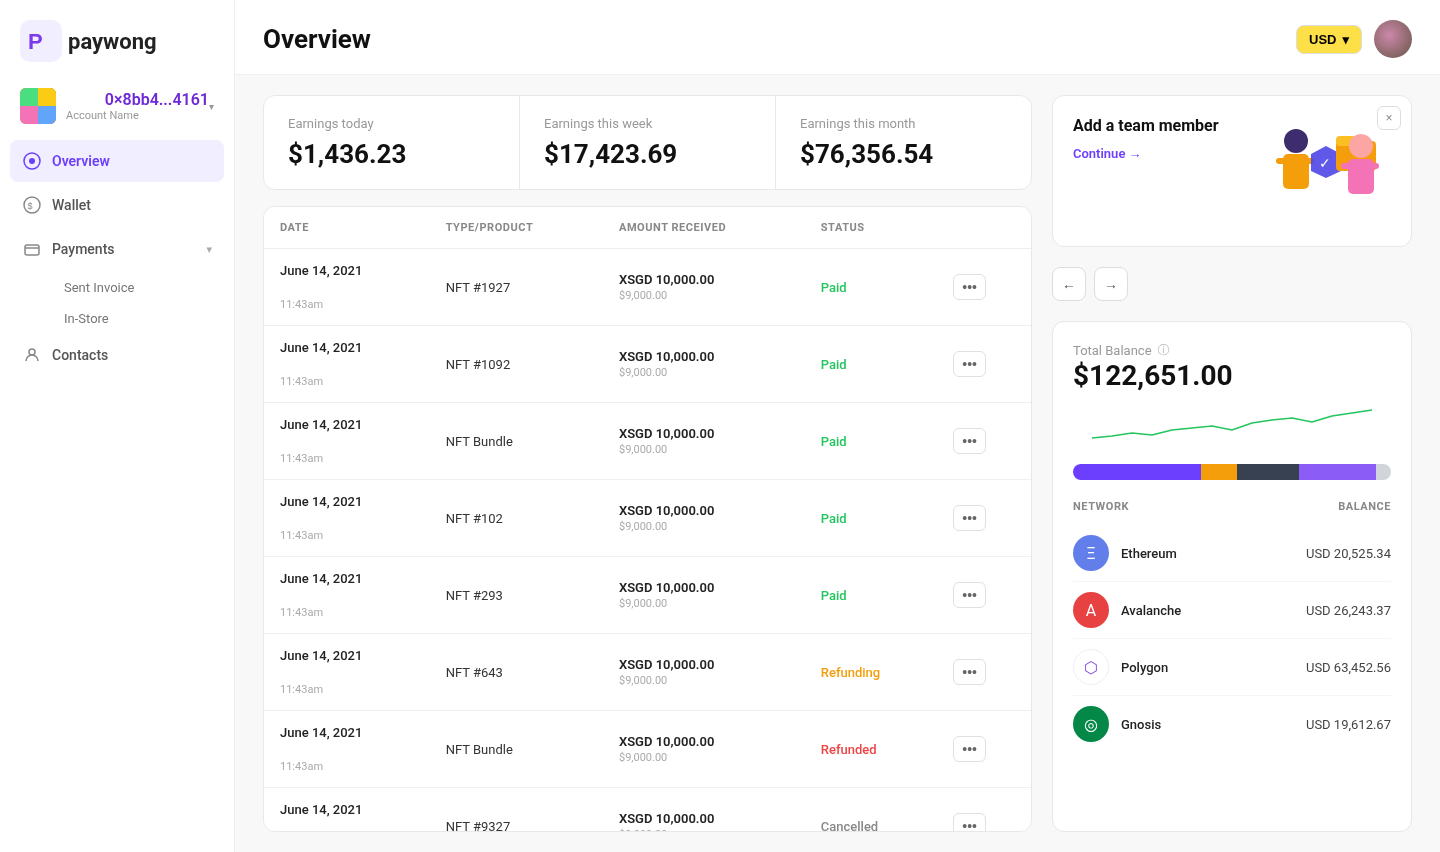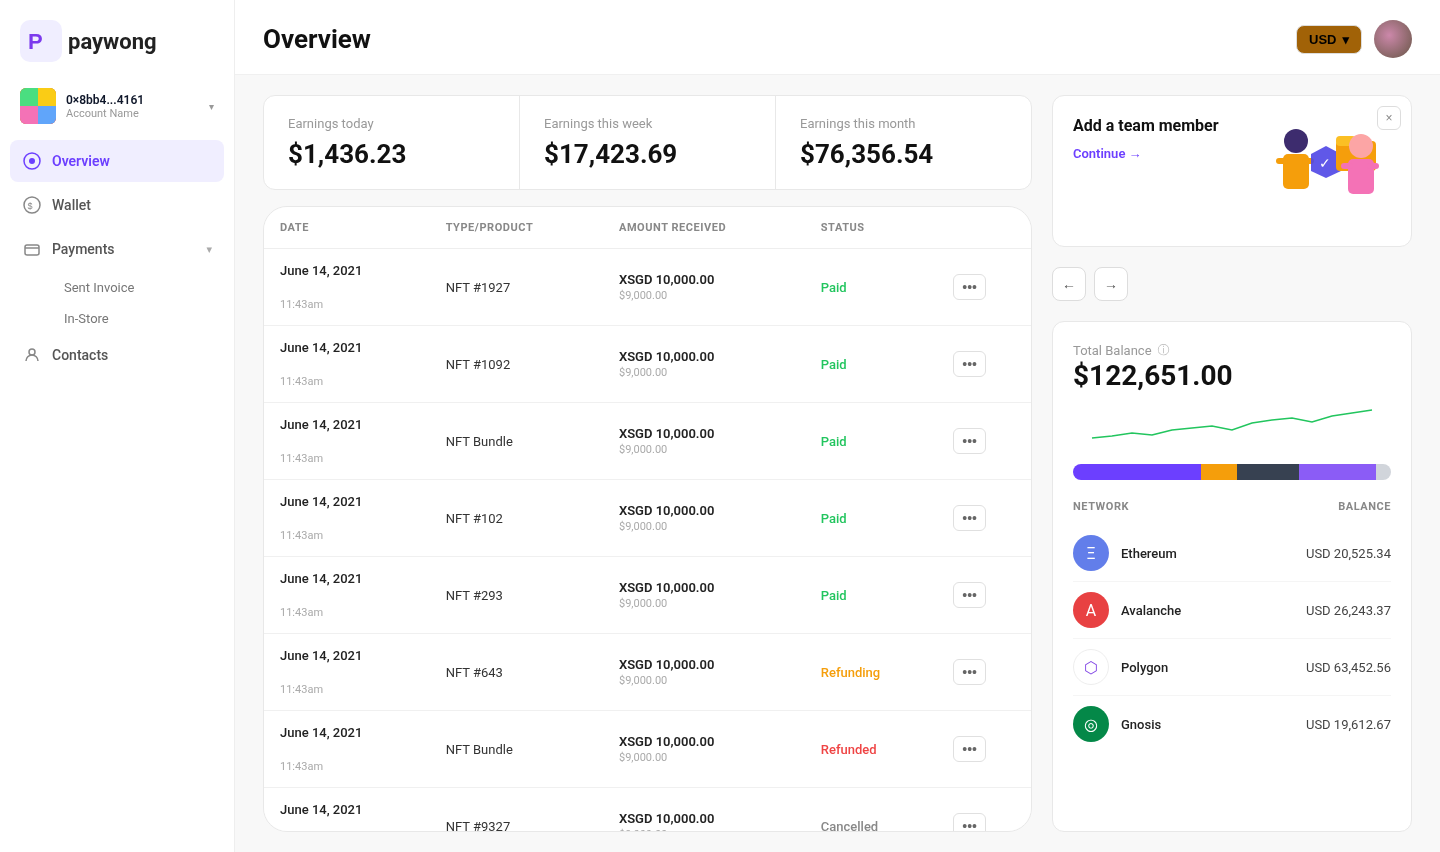--- a/index.html
+++ b/index.html
@@ -42,21 +42,21 @@
       border-radius: 6px;
       background: linear-gradient(135deg, #f90, #9f3, #3cf, #f36);
       margin-right: 10px;
       flex-shrink: 0;
       display: flex;
       align-items: center;
       justify-content: center;
       overflow: hidden;
     }
     .account-info { flex: 1; }
-    .account-address { font-size: 12px; font-weight: 600; color: #0f172a; }
+    .account-address { font-size: 16px; font-weight: 600; color: #6d28d9; text-align: right; }
     .account-name { font-size: 11px; color: #999; }
     .chevron-down { font-size: 10px; color: #999; }
 
     .nav-section { padding: 0 10px; flex: 1; }
     .nav-item {
       display: flex;
       align-items: center;
       padding: 11px 12px;
       border-radius: 8px;
       cursor: pointer;
@@ -105,21 +105,21 @@
       justify-content: space-between;
     }
     .main-title { font-size: 26px; font-weight: 700; color: #111; }
     .header-right { display: flex; align-items: center; gap: 12px; }
     .currency-btn {
       border: 1px solid #ddd;
       border-radius: 8px;
       padding: 6px 12px;
       font-size: 13px;
       font-weight: 600;
-      background: #a16207;
+      background: #fde047;
       cursor: pointer;
       display: flex;
       align-items: center;
       gap: 6px;
     }
     .user-avatar {
       width: 38px;
       height: 38px;
       border-radius: 50%;
       background: #888;
@@ -148,21 +148,21 @@
     .earnings-card {
       flex: 1;
       padding: 20px 24px;
       border-right: 1px solid #e8e8e8;
     }
     .earnings-card:last-child { border-right: none; }
     .earnings-label { font-size: 13px; color: #999; margin-bottom: 8px; }
     .earnings-value { font-size: 26px; font-weight: 700; color: #111; }
 
     
-    .table-container { flex: 1; background: #fff; border: 1px solid #e8e8e8; border-radius: 24px; overflow: auto; }
+    .table-container { flex: 1; background: #fff; border: 1px solid #e8e8e8; border-radius: 12px; overflow: auto; }
     .data-table { width: 100%; border-collapse: collapse; }
     .data-table thead tr { border-bottom: 1px solid #eee; }
     .data-table th {
       text-align: left;
       font-size: 11px;
       font-weight: 700;
       color: #888;
       letter-spacing: 0.05em;
       padding: 14px 16px;
       text-transform: uppercase;

